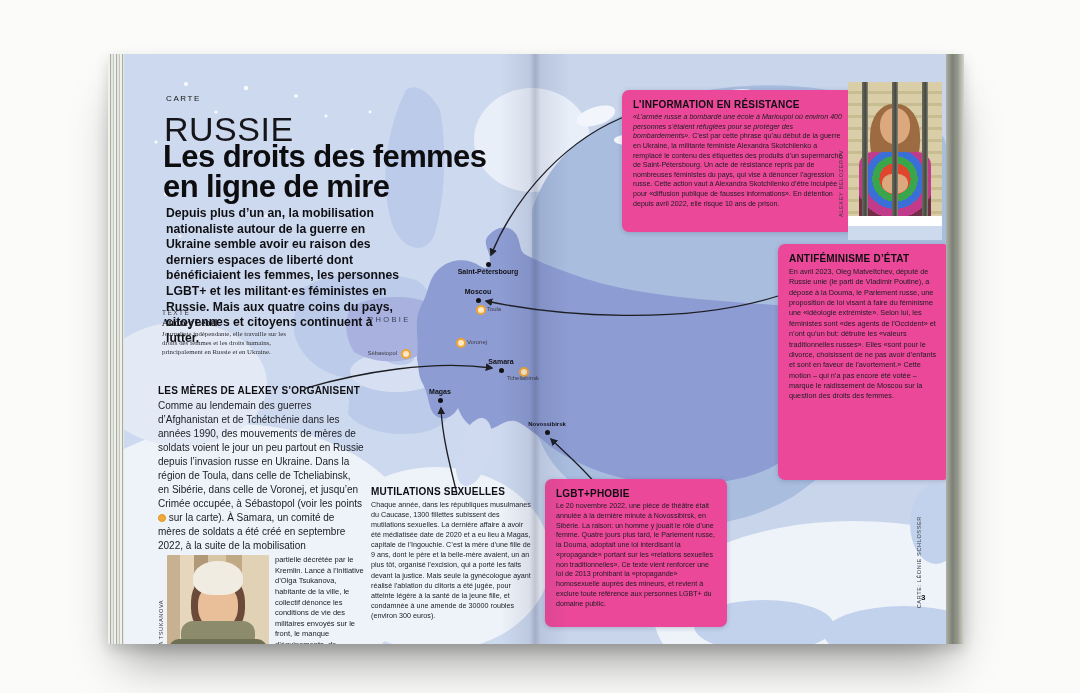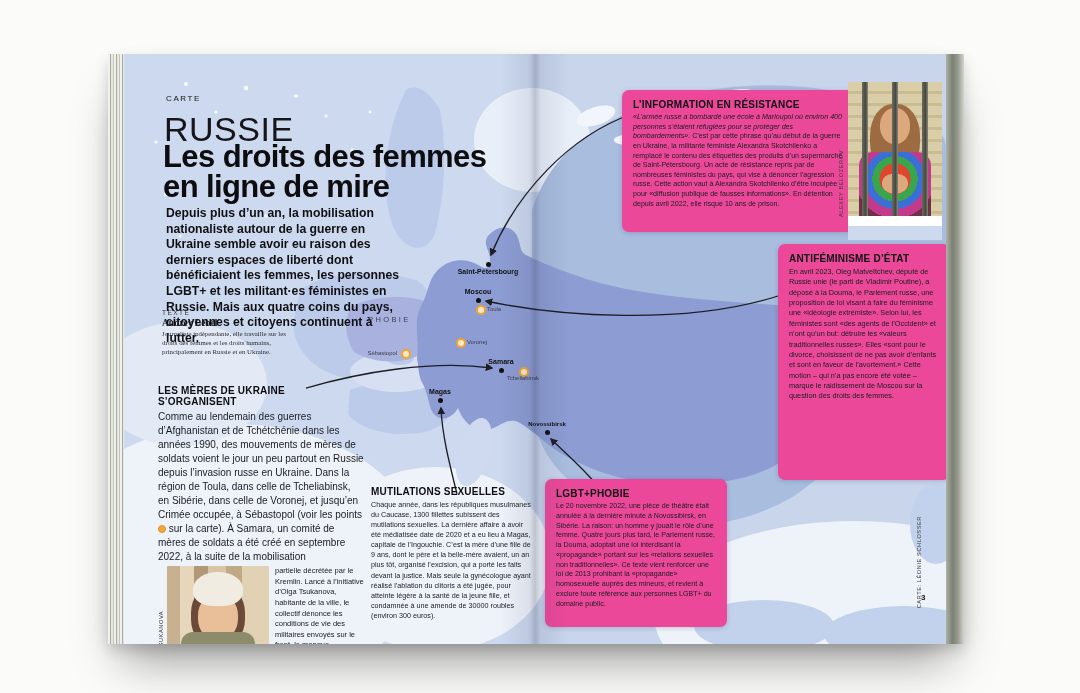--- a/index.html
+++ b/index.html
@@ -220,21 +220,21 @@
       </div>
       <div class="intro">Depuis plus d’un an, la mobilisation nationaliste autour de la guerre en Ukraine semble avoir eu raison des derniers espaces de liberté dont bénéficiaient les femmes, les personnes LGBT+ et les militant·es féministes en Russie. Mais aux quatre coins du pays, citoyennes et citoyens continuent à lutter.</div>
 
       <div class="byline">
         <div class="lab">TEXTE</div>
         <div class="name">Audrey Lebel</div>
         <div class="bio">Journaliste indépendante, elle travaille sur les droits des femmes et les droits humains, principalement en Russie et en Ukraine.</div>
       </div>
 
       <div class="soldiers">
-        <div class="sect-title">LES MÈRES DE UKRAINE S’ORGANISENT</div>
+        <div class="sect-title">LES MÈRES DE ALEXEY S’ORGANISENT</div>
         <div class="sect-body">
           <span>Comme au lendemain des guerres d’Afghanistan et de Tchétchénie dans les années 1990, des mouvements de mères de soldats voient le jour un peu partout en Russie depuis l’invasion russe en Ukraine. Dans la région de Toula, dans celle de Tcheliabinsk, en Sibérie, dans celle de Voronej, et jusqu’en Crimée occupée, à Sébastopol (voir les points</span>
           <span class="inline-orange"></span>
           <span>sur la carte). À Samara, un comité de mères de soldats a été créé en septembre 2022, à la suite de la mobilisation</span>
         </div>
         <div class="soldiers-row">
           <div class="vcredit">OLGA TSUKANOVA</div>
           <div class="photo photo-olga">
             <div class="olga-hair"></div>
             <div class="olga-face"></div>

